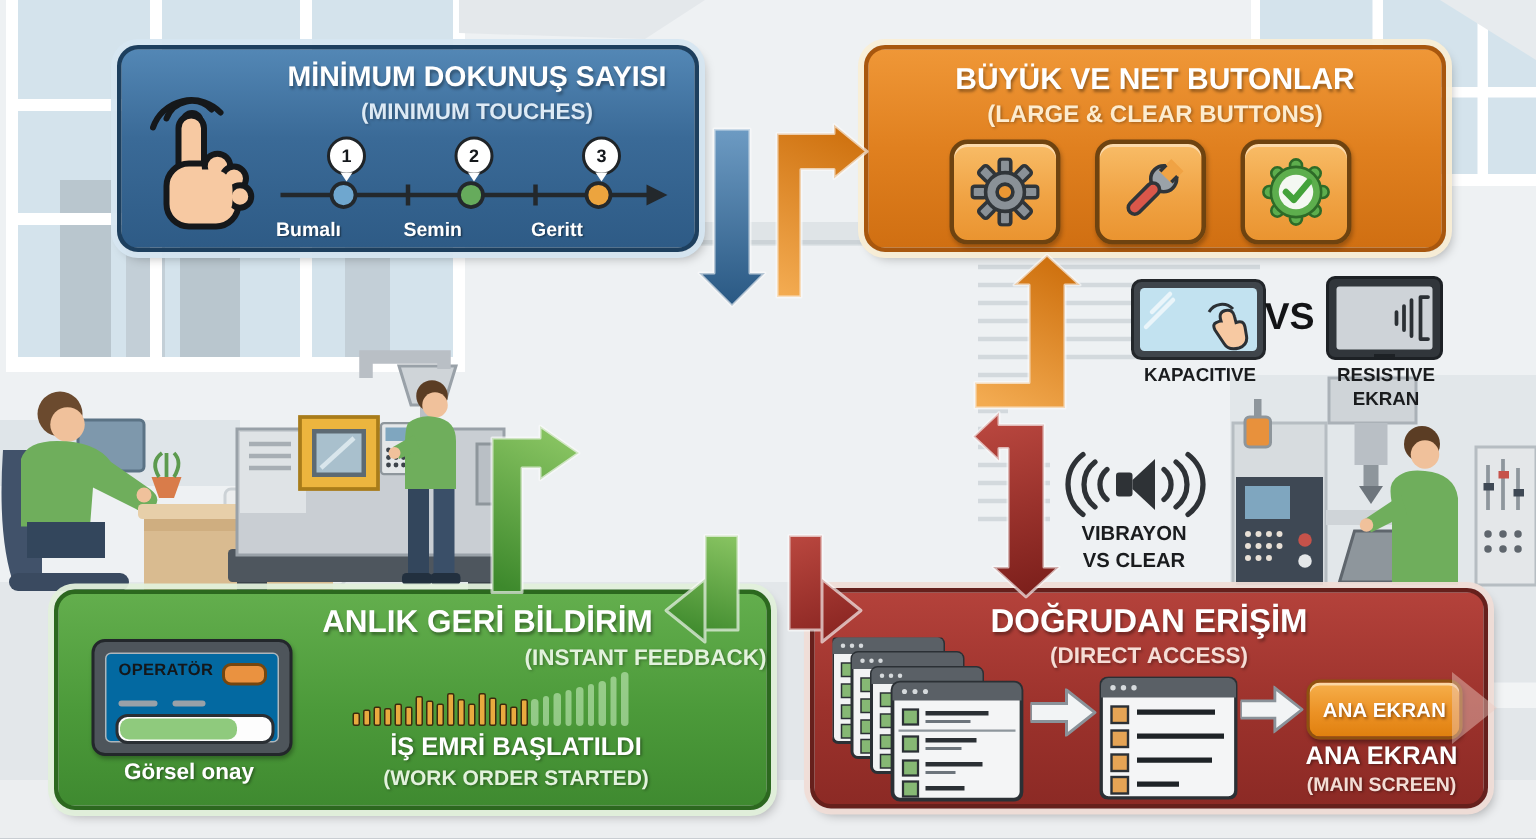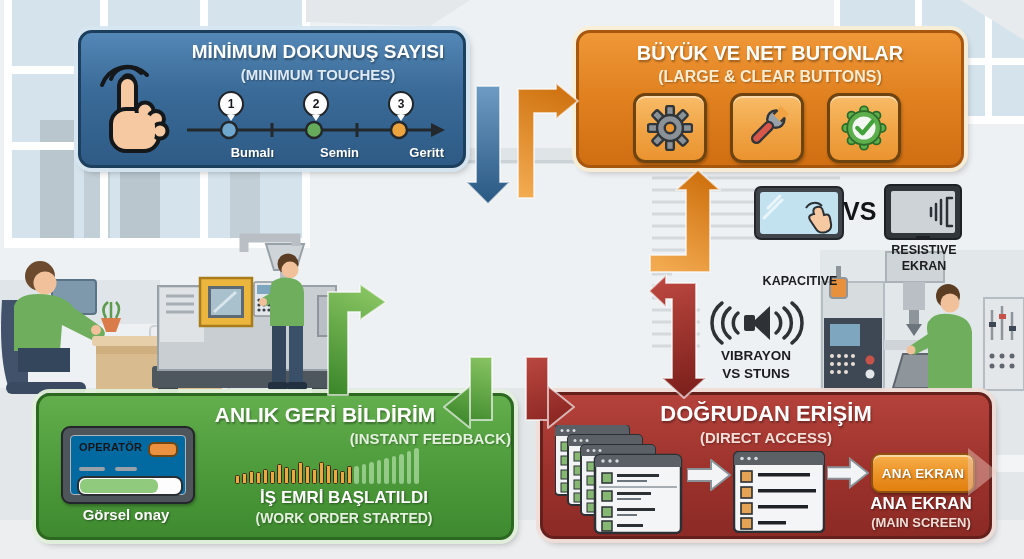--- a/index.html
+++ b/index.html
@@ -50,21 +50,21 @@
   .gr-s{top:34px;left:100px;font-size:15px;color:#e2f2dc;text-align:right;}
   .rd-t{top:6px;font-size:22px;}
   .rd-s{top:34px;font-size:15px;color:#f5ddd6;}
 
   
   .balloon{position:absolute;top:58px;width:22px;height:22px;border-radius:50%;
     background:#fff;border:2.5px solid #1f2428;color:#15181c;font-size:12px;font-weight:800;
     display:flex;align-items:center;justify-content:center;z-index:3;}
   .balloon::after{content:"";position:absolute;left:50%;top:100%;margin-left:-4px;
     border:4px solid transparent;border-top:6px solid #fff;}
-  .step-label{position:absolute;top:112px;width:90px;text-align:right;color:#fff;
+  .step-label{position:absolute;top:112px;width:90px;text-align:left;color:#fff;
     font-size:13px;font-weight:700;text-shadow:1px 1px 1px rgba(0,0,0,.4);}
 
   
   .icon-btn{position:absolute;top:60px;width:68px;height:64px;border-radius:12px;
     background:linear-gradient(180deg,#f8bc67 0%,#f0a344 55%,#ea9430 100%);
     border:3px solid #6e4310;box-shadow:inset 0 2px 0 rgba(255,255,255,.45),1px 2px 3px rgba(0,0,0,.25);
     display:flex;align-items:center;justify-content:center;}
 
   
   .op-frame{position:absolute;left:22px;top:30px;width:130px;height:74px;background:#4e555b;
@@ -307,21 +307,21 @@
 
     <div class="abs scr2">
       <div class="glass">
         <svg width="64" height="42" viewBox="0 0 64 42">
           <path d="M40 17 v8 M45 13 v16 M50 9 v24" stroke="#2b3035" stroke-width="2.5" stroke-linecap="round"></path>
           <path d="M56 7 v28 M56 7 h5 M56 35 h5" stroke="#2b3035" stroke-width="2.5" fill="none" stroke-linecap="round"></path>
         </svg>
       </div>
       <div style="position:absolute;left:30px;bottom:-1px;width:14px;height:3px;background:#1d2125;"></div>
     </div>
-    <div class="cmp-label" style="left:724px;top:243px;width:152px;margin-top:31px;">
+    <div class="cmp-label" style="left:724px;top:243px;width:152px;">
       <div>KAPACITIVE</div>
     </div>
     <div class="cmp-label" style="left:876px;top:243px;width:96px;">
       <div>RESISTIVE</div>
       <div>EKRAN</div>
     </div>
 
     <svg class="abs" style="left:704px;top:298px;" width="106" height="50" viewBox="0 0 106 50">
       <g stroke="#2e3236" stroke-width="3.5" fill="none" stroke-linecap="round">
         <path d="M34 15 a13 13 0 0 0 0 20"></path>
@@ -329,21 +329,21 @@
         <path d="M18 5 a25 25 0 0 0 0 40"></path>
         <path d="M72 15 a13 13 0 0 1 0 20"></path>
         <path d="M80 10 a19 19 0 0 1 0 30"></path>
         <path d="M88 5 a25 25 0 0 1 0 40"></path>
       </g>
       <rect x="40" y="17" width="11" height="16" rx="2" fill="#2e3236"></rect>
       <polygon points="51,22 66,8 66,42 51,28" fill="#2e3236"></polygon>
     </svg>
     <div class="vib-label">
       <div>VIBRAYON</div>
-      <div>VS STUNS</div>
+      <div>VS CLEAR</div>
     </div>
   </div>
 
   <div class="panel panel-blue">
     <svg class="abs" style="left:8px;top:12px;" width="86" height="118" viewBox="0 0 86 118">
       <g stroke="#15181b" fill="none" stroke-linecap="round">
         <path d="M22 34 a18 18 0 0 1 30 -6" stroke-width="4"></path>
         <path d="M13 40 a27 27 0 0 1 45 -10" stroke-width="4"></path>
         <circle cx="39" cy="36" r="6" stroke-width="3.5"></circle>
       </g>

